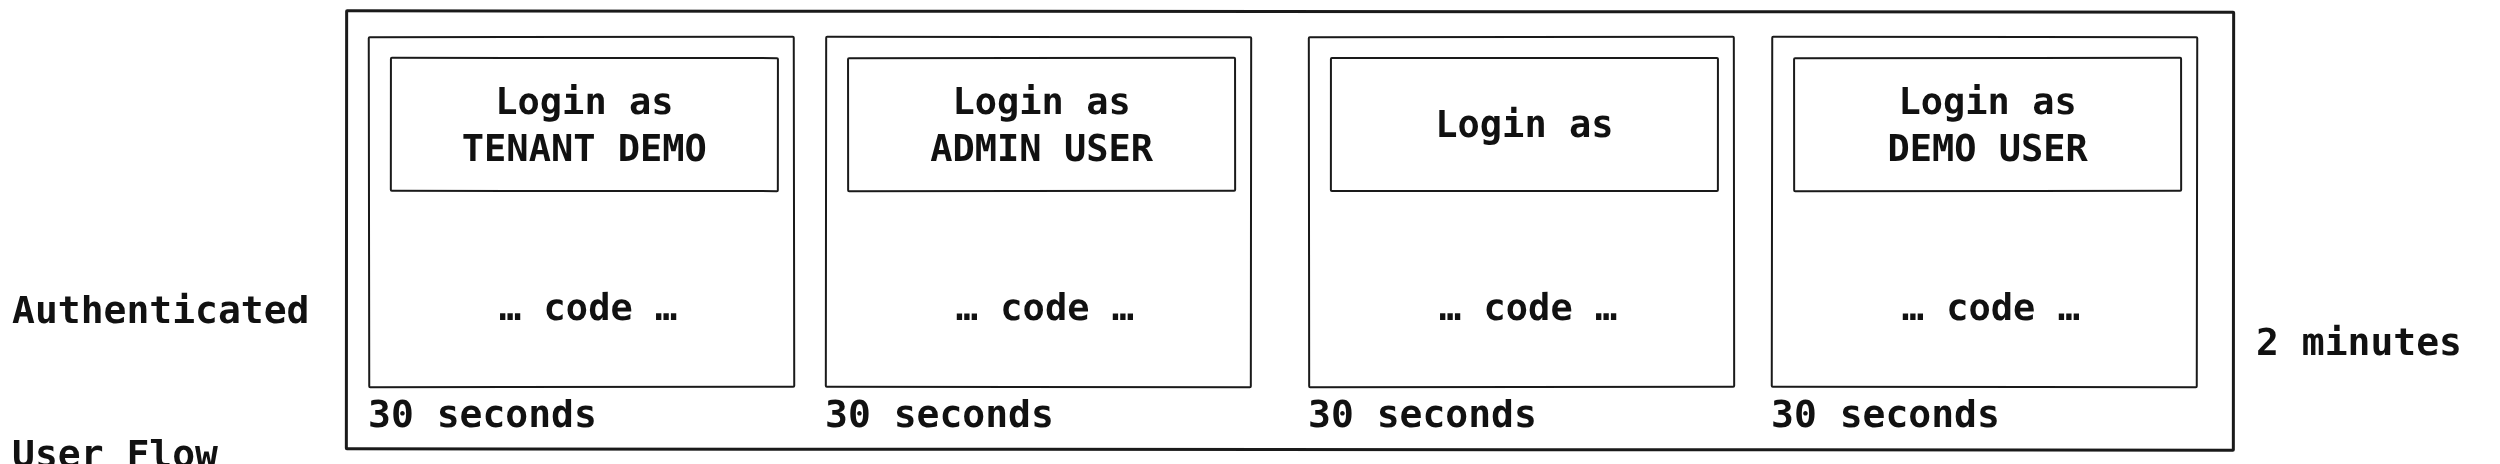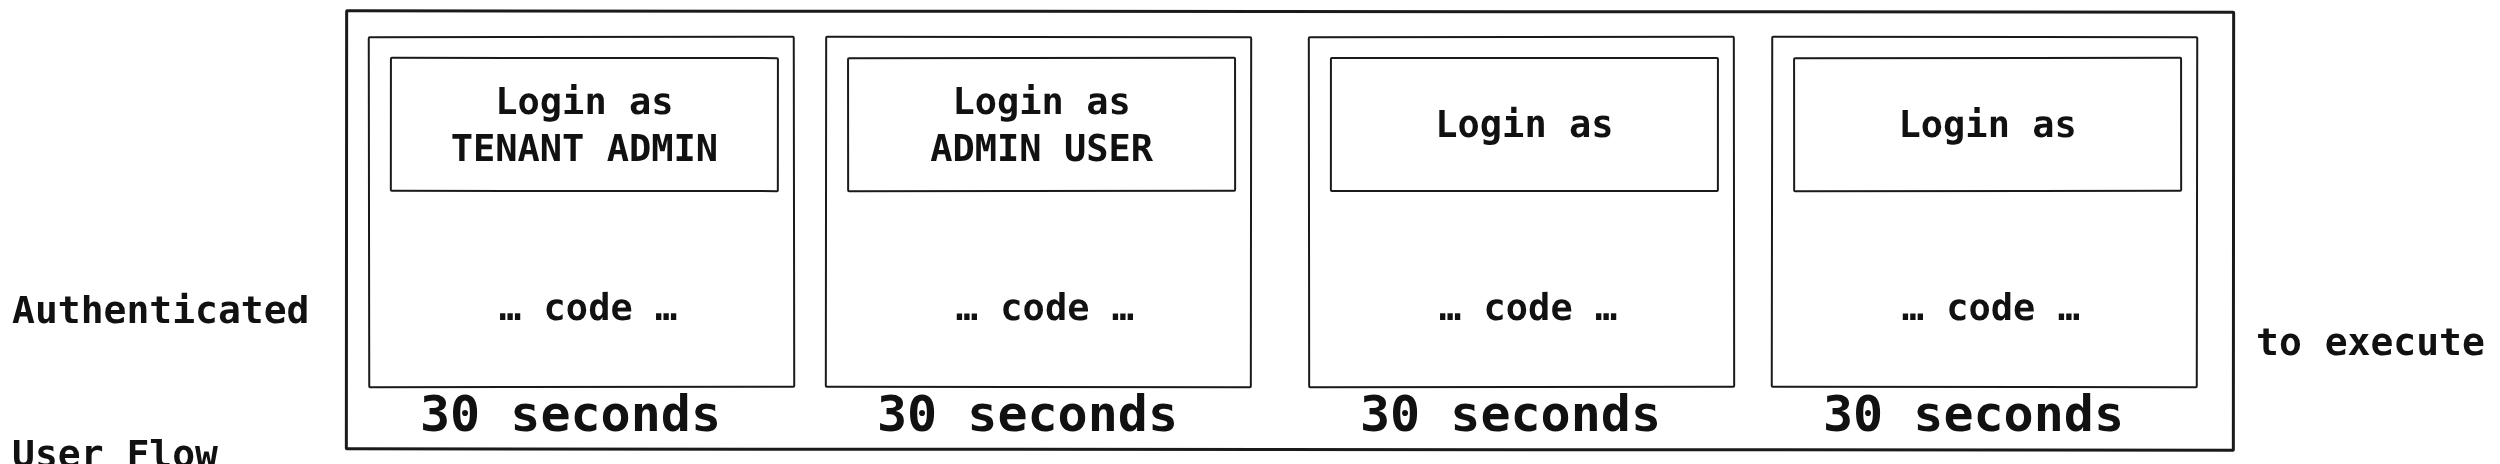--- a/index.html
+++ b/index.html
@@ -88,24 +88,24 @@
     text-align: center;
     font-size: 37px;
     line-height: 47px;
   }
 
   
   .step-duration {
     position: absolute;
     top: 392px;
     width: 427px;
-    text-align: center;
+    text-align: left;
     padding-right: 22px;
     box-sizing: border-box;
-    font-size: 50px;
+    font-size: 38px;
     line-height: 44px;
   }
   .duration-0 { left: 368px; }
   .duration-1 { left: 825px; }
   .duration-2 { left: 1308px; }
   .duration-3 { left: 1771px; }
 </style>
 </head>
 <body>
 
@@ -114,21 +114,21 @@
   <div class="side-label left-label">
     <div>Authenticated</div>
     <div>User Flow</div>
   </div>
 
   <div class="outer-frame"></div>
 
   <div class="step-box step-0">
     <div class="step-title-box">
       <div>Login as</div>
-      <div>TENANT ADMIN</div>
+      <div>TENANT DEMO</div>
     </div>
     <div class="step-code">… code …</div>
   </div>
 
   <div class="step-box step-1">
     <div class="step-title-box">
       <div>Login as</div>
       <div>ADMIN USER</div>
     </div>
     <div class="step-code">… code …</div>
@@ -137,27 +137,29 @@
   <div class="step-box step-2">
     <div class="step-title-box">
       <div>Login as</div>
     </div>
     <div class="step-code">… code …</div>
   </div>
 
   <div class="step-box step-3">
     <div class="step-title-box">
       <div>Login as</div>
+      <div>DEMO USER</div>
     </div>
     <div class="step-code">… code …</div>
   </div>
 
   <div class="step-duration duration-0">30 seconds</div>
   <div class="step-duration duration-1">30 seconds</div>
   <div class="step-duration duration-2">30 seconds</div>
   <div class="step-duration duration-3">30 seconds</div>
 
   <div class="side-label right-label">
+    <div>2 minutes</div>
     <div>to execute</div>
     
   </div>
 
 </div>
 
 </body></html>

